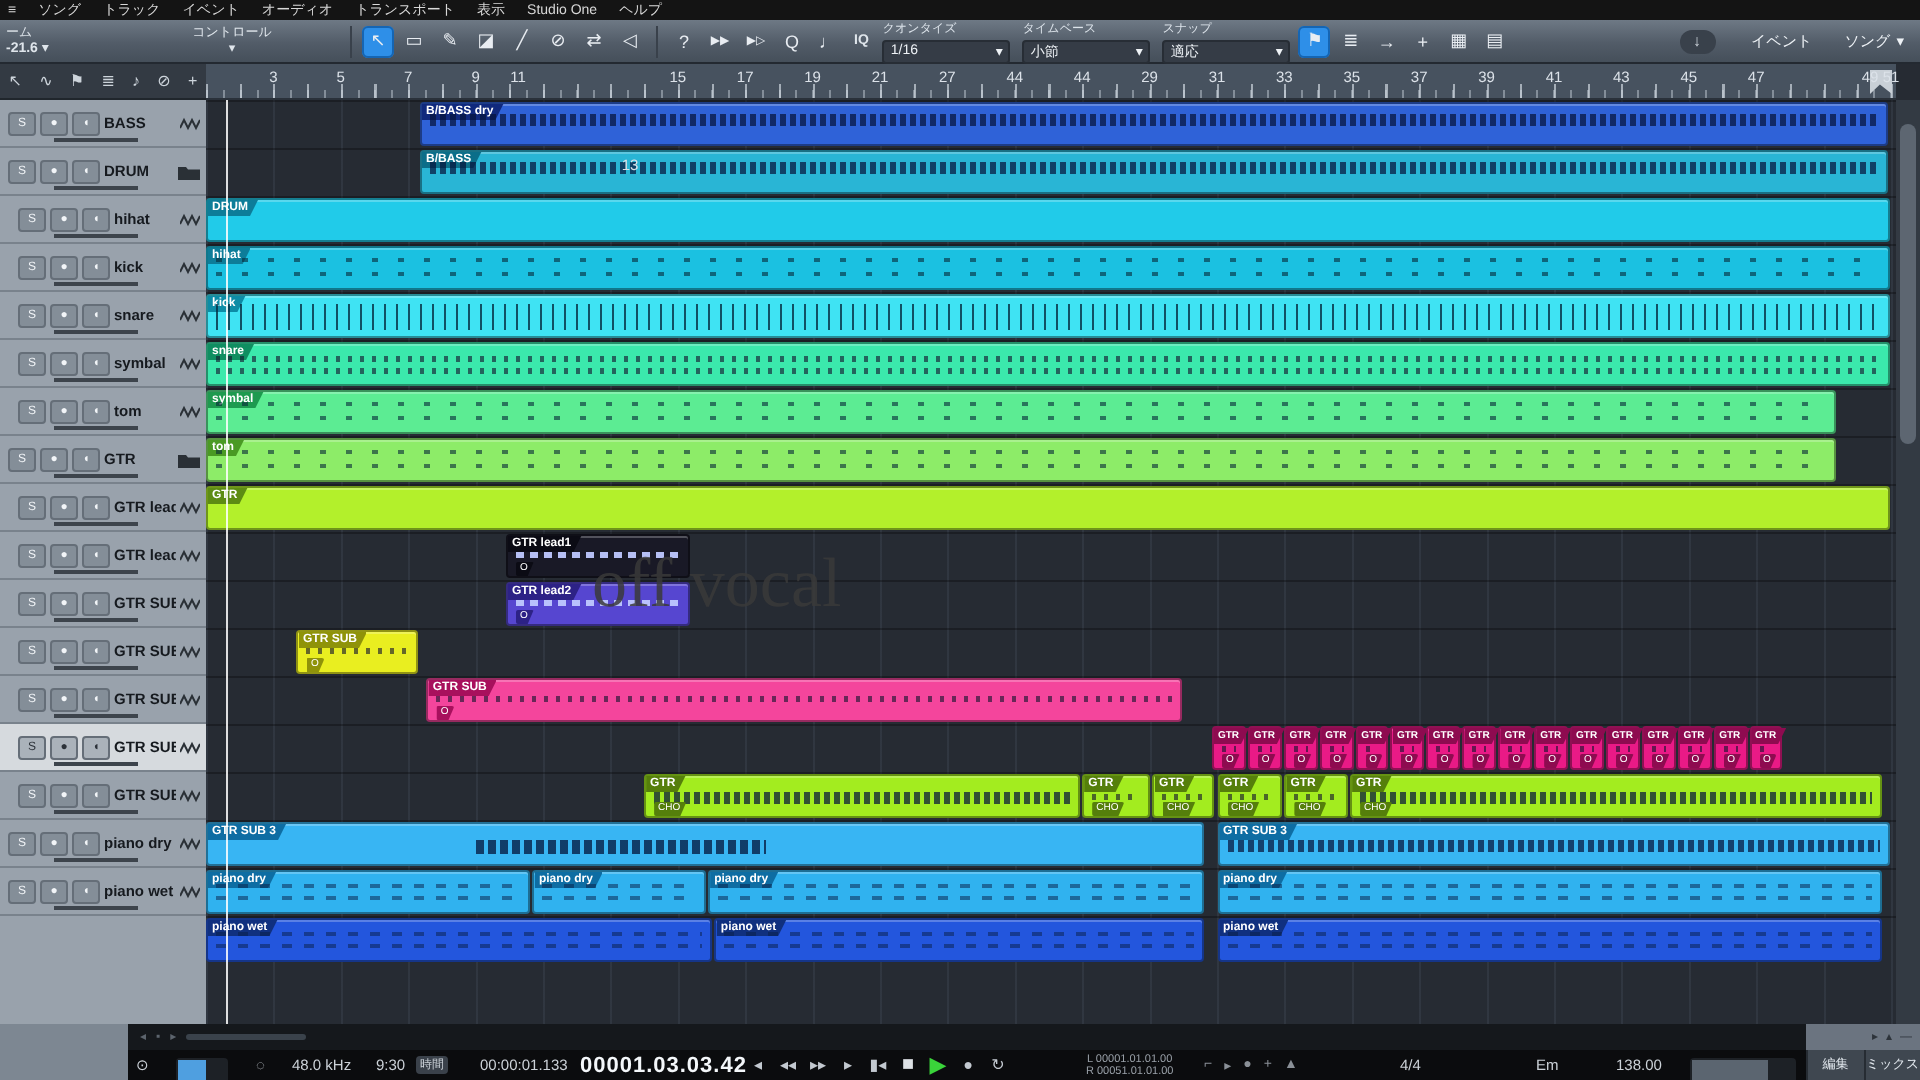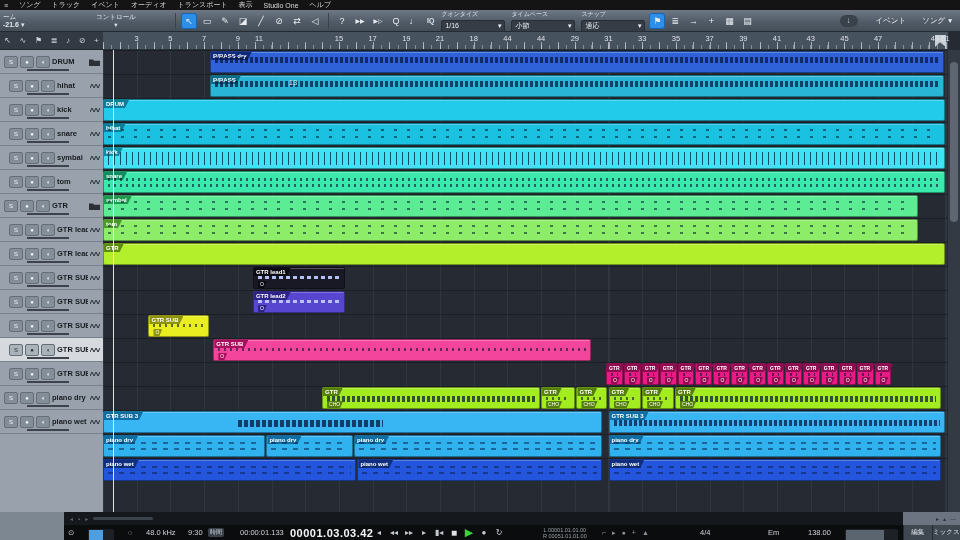--- a/index.html
+++ b/index.html
@@ -218,46 +218,58 @@
       </div>
     <div id="ruler">
       <div class="ticks"></div>
       <div class="ticks2"></div>
       <div id="end-marker"></div>
     <div class="rlabel" style="left: 33.7px;">3</div>
         <div class="rlabel" style="left: 67.4px;">5</div>
         <div class="rlabel" style="left: 101.1px;">7</div>
         <div class="rlabel" style="left: 134.8px;">9</div>
         <div class="rlabel" style="left: 156px;">11</div>
-        <div class="rlabel" style="left: 190px; margin-top: 44px;">13</div>
+        <div class="rlabel" style="left: 212px; margin-top: 44px;">13</div>
         <div class="rlabel" style="left: 235.9px;">15</div>
         <div class="rlabel" style="left: 269.6px;">17</div>
         <div class="rlabel" style="left: 303.3px;">19</div>
         <div class="rlabel" style="left: 337px;">21</div>
-        <div class="rlabel" style="left: 370.7px;">18</div>
+        <div class="rlabel" style="left: 370.7px;">27</div>
         <div class="rlabel" style="left: 404.4px;">44</div>
         <div class="rlabel" style="left: 438.1px;">44</div>
         <div class="rlabel" style="left: 471.8px;">29</div>
         <div class="rlabel" style="left: 505.5px;">31</div>
         <div class="rlabel" style="left: 539.2px;">33</div>
         <div class="rlabel" style="left: 572.9px;">35</div>
         <div class="rlabel" style="left: 606.6px;">37</div>
         <div class="rlabel" style="left: 640.3px;">39</div>
         <div class="rlabel" style="left: 674px;">41</div>
         <div class="rlabel" style="left: 707.7px;">43</div>
         <div class="rlabel" style="left: 741.4px;">45</div>
         <div class="rlabel" style="left: 775.1px;">47</div>
         <div class="rlabel" style="left: 832px;">49</div>
         <div class="rlabel" style="left: 842.5px;">51</div>
       </div>
     <div id="track-list">
         <div class="trow">
           <div class="tbtn">S</div>
           <div class="tbtn">●</div>
           <div class="tbtn">◖</div>
+          <div class="tname">BASS</div>
+          <div class="ticon">
+            <svg width="10" height="8" viewBox="0 0 10 8">
+              <path d="M0 6 L2 2 L4 6 L6 2 L8 6 L10 2" stroke="#2a3036" stroke-width="1" fill="none"></path>
+            </svg>
+          </div>
+          <div class="vol"></div>
+        </div>
+        <div class="trow">
+          <div class="tbtn">S</div>
+          <div class="tbtn">●</div>
+          <div class="tbtn">◖</div>
           <div class="tname">DRUM</div>
           <div class="ticon">
             <svg width="11" height="8" viewBox="0 0 11 8">
               <path d="M0 1.5 h4 l1 1.2 h6 v5.3 h-11 z" fill="#2a3036"></path>
             </svg>
           </div>
           <div class="vol"></div>
         </div>
         <div class="trow child">
           <div class="tbtn">S</div>
@@ -655,20 +667,21 @@
             <div class="cliplabel" style="background: rgb(16, 48, 127);">piano wet</div>
             <div class="wf thin" style="top: 28%;"></div>
             <div class="wf thin" style="top: 62%;"></div>
           </div>
         </div>
       <div id="playhead"></div>
     </div>
     <div id="vscroll">
       <div id="vthumb"></div>
     </div>
+    <div id="overlay-sub">off vocal</div>
   </div>
 
   <div id="bottombar">
     <div id="bb-left"></div>
     <div id="bb-strip">
         <span>◂</span>
         <span>▪</span>
         <span>▸</span>
         <div class="hbar"></div>
       </div>

